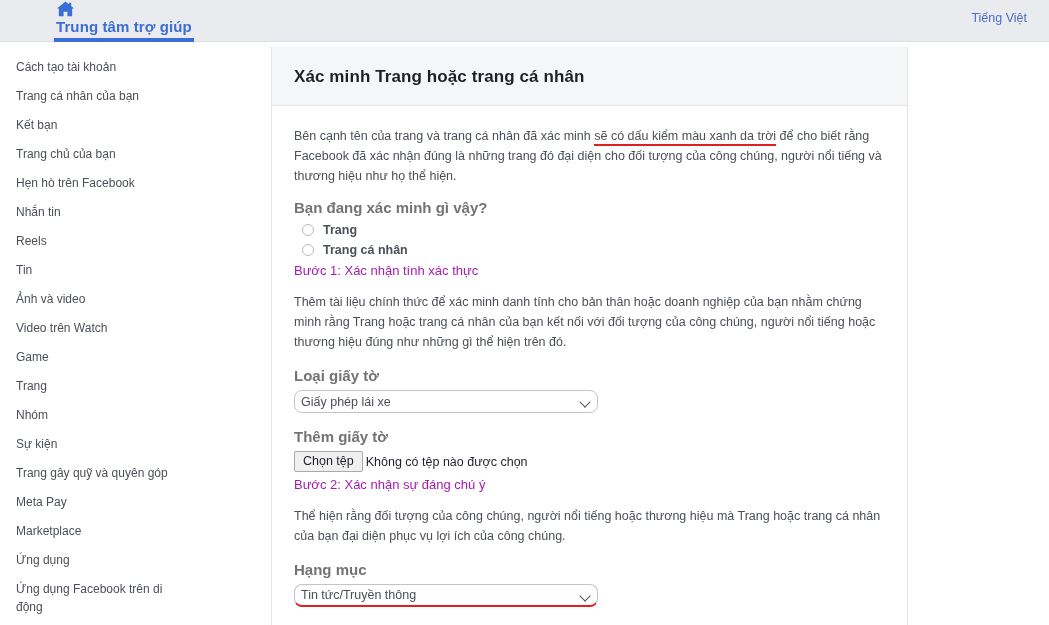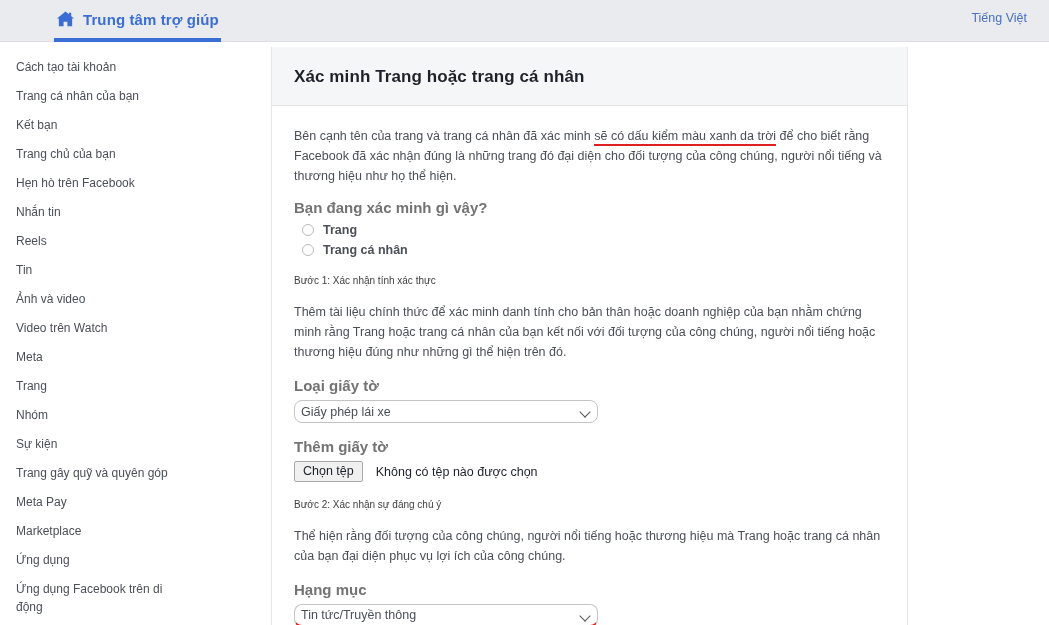--- a/index.html
+++ b/index.html
@@ -17,25 +17,25 @@
     position: relative;
     height: 42px;
     background: #e9ebee;
     border-bottom: 1px solid #dddfe2;
   }
   .brand-tab {
     position: absolute;
     left: 54px; top: 0;
     height: 42px;
     display: flex;
-    align-items: center;
-    gap: 8px;
+    align-items: flex-start;
     border-bottom: 4px solid #3b6ed4;
     padding: 0 2px;
     cursor: pointer;
+    flex-direction: column;
   }
   .brand-icon {
     width: 19px; height: 18px;
     display: block;
     flex: 0 0 auto;
   }
   .brand-text {
     font-size: 15px;
     font-weight: bold;
     color: #3b6ed4;
@@ -138,23 +138,23 @@
     flex: 0 0 auto;
   }
   .radio-label {
     font-size: 12.5px;
     font-weight: bold;
     color: #4b4f56;
     line-height: 16px;
   }
 
   .step-label {
-    font-size: 10px;
-    color: #404040;
-    margin: 14px 0 12px 0;
+    font-size: 13px;
+    color: #a21caf;
+    margin: 4px 0 12px 0;
     line-height: 18px;
   }
 
   select.sel {
     display: block;
     width: 304px;
     height: 23px;
     padding: 2px 22px 2px 6px;
     font-size: 12.5px;
     font-family: "Liberation Sans", sans-serif;
@@ -175,21 +175,21 @@
     border-right: 1.6px solid #555;
     border-bottom: 1.6px solid #555;
     transform: rotate(45deg);
     pointer-events: none;
   }
   .sel-wrap.flagged select.sel { border-bottom: 2px solid #e02020; }
 
   .file-row {
     display: flex;
     align-items: center;
-    gap: 13px;
+    gap: 3px;
     margin-top: 2px;
   }
   .file-btn {
     font-family: "Liberation Sans", sans-serif;
     font-size: 12.5px;
     color: #1d2129;
     background: #f0f0f0;
     border: 1px solid #a9a9a9;
     border-radius: 2px;
     padding: 2px 8px;
@@ -224,21 +224,21 @@
     <a class="side-item">Cách tạo tài khoản</a>
     <a class="side-item">Trang cá nhân của bạn</a>
     <a class="side-item">Kết bạn</a>
     <a class="side-item">Trang chủ của bạn</a>
     <a class="side-item">Hẹn hò trên Facebook</a>
     <a class="side-item">Nhắn tin</a>
     <a class="side-item">Reels</a>
     <a class="side-item">Tin</a>
     <a class="side-item">Ảnh và video</a>
     <a class="side-item">Video trên Watch</a>
-    <a class="side-item">Meta</a>
+    <a class="side-item">Game</a>
     <a class="side-item">Trang</a>
     <a class="side-item">Nhóm</a>
     <a class="side-item">Sự kiện</a>
     <a class="side-item">Trang gây quỹ và quyên góp</a>
     <a class="side-item">Meta Pay</a>
     <a class="side-item">Marketplace</a>
     <a class="side-item">Ứng dụng</a>
     <a class="side-item wrap">Ứng dụng Facebook trên di động</a>
   </nav>
 

